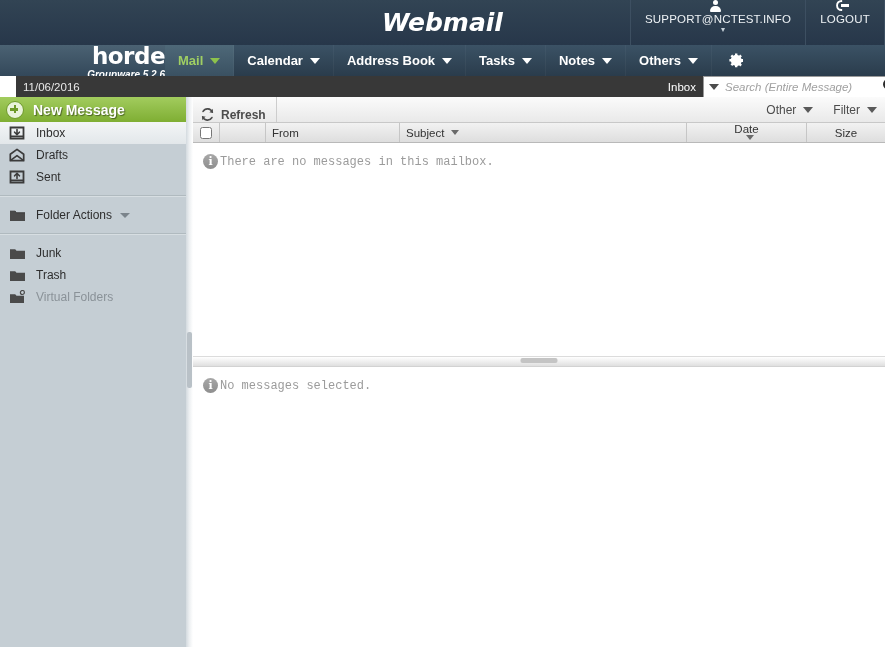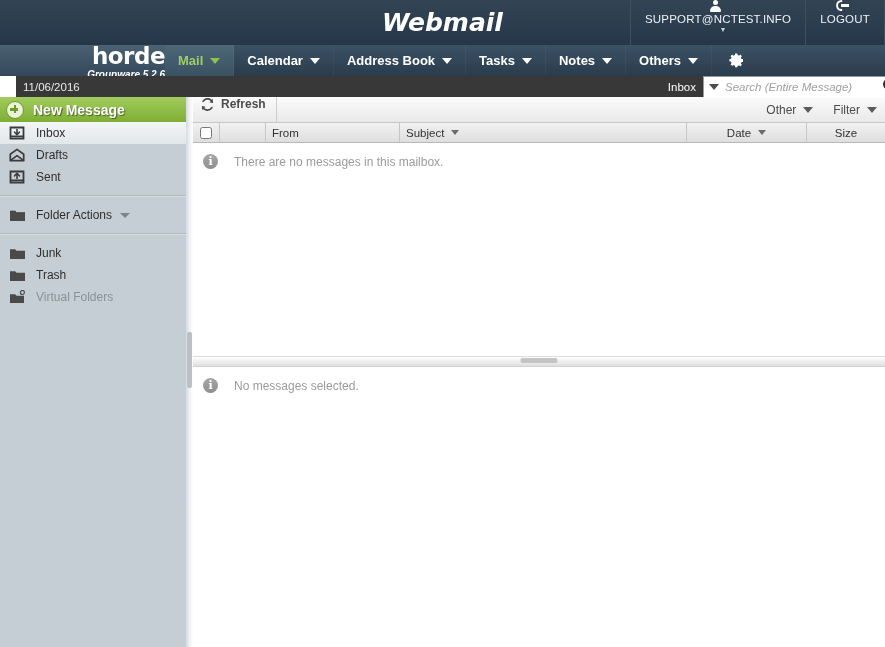--- a/index.html
+++ b/index.html
@@ -345,21 +345,21 @@
   .toolbar {
     height: 25px;
     background: linear-gradient(to bottom, #fbfbfb 0%, #e9e9e9 100%);
     border-bottom: 1px solid #c8c8c8;
     display: flex;
     align-items: stretch;
     position: relative;
   }
   .tb-btn {
     display: flex;
-    align-items: flex-start;
+    align-items: flex-end;
     padding: 0 10px 0 7px;
     cursor: pointer;
     border-right: 1px solid #cdcdcd;
     font-size: 12px;
     font-weight: bold;
     color: #4c4c4c;
   }
   .tb-btn .lbl { margin-left: 6px; }
   .toolbar-right {
     position: absolute;
@@ -410,21 +410,21 @@
     border-right: 4.5px solid transparent;
     border-top: 5.5px solid #6a6a6a;
   }
   .ch-check { width: 27px; justify-content: center; }
   .ch-check input {
     width: 12px; height: 12px; margin: 0; cursor: pointer;
   }
   .ch-blank { width: 46px; }
   .ch-from { width: 134px; text-align: right; }
   .ch-subject { flex: 1; }
-  .ch-date { width: 120px; justify-content: center; }
+  .ch-date { width: 120px; justify-content: flex-start; flex-direction: column; }
   .ch-size { width: 78px; justify-content: center; border-right: none; }
 
   .msglist {
     height: 213px;
     background: #ffffff;
     position: relative;
   }
   .info-row {
     display: flex;
     align-items: center;
@@ -437,23 +437,24 @@
     color: #ffffff;
     font-size: 11px;
     font-weight: bold;
     font-family: "DejaVu Serif", serif;
     display: flex;
     align-items: center;
     justify-content: center;
     flex: 0 0 auto;
   }
   .info-text {
-    margin-left: 16px;
+    margin-left: 2px;
     font-size: 12px;
     color: #9b9b9b;
+    font-family: Liberation Mono, monospace;
   }
 
   
   .hsplit {
     height: 9px;
     background: linear-gradient(to bottom, #ffffff 0%, #ececec 60%, #dfdfdf 100%);
     border-top: 1px solid #dcdcdc;
     border-bottom: 1px solid #d2d2d2;
     position: relative;
     cursor: row-resize;

